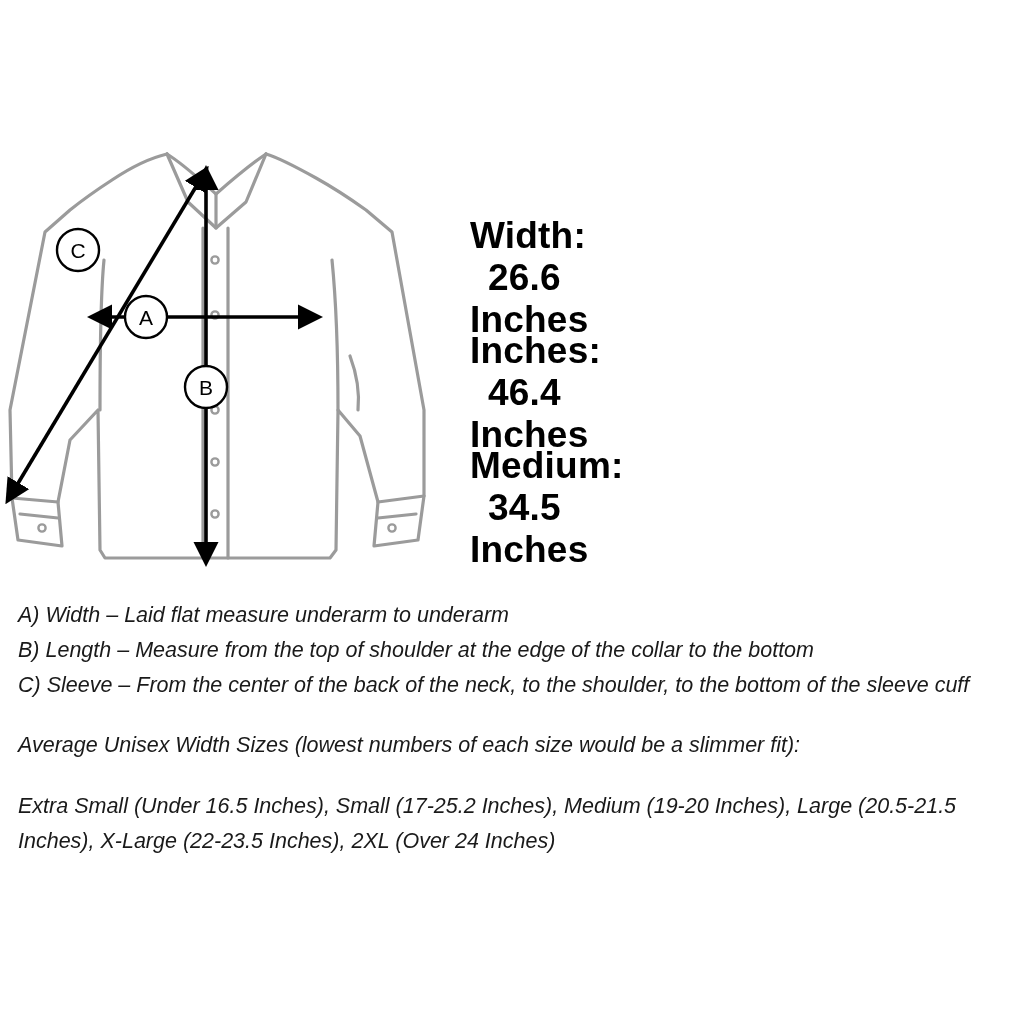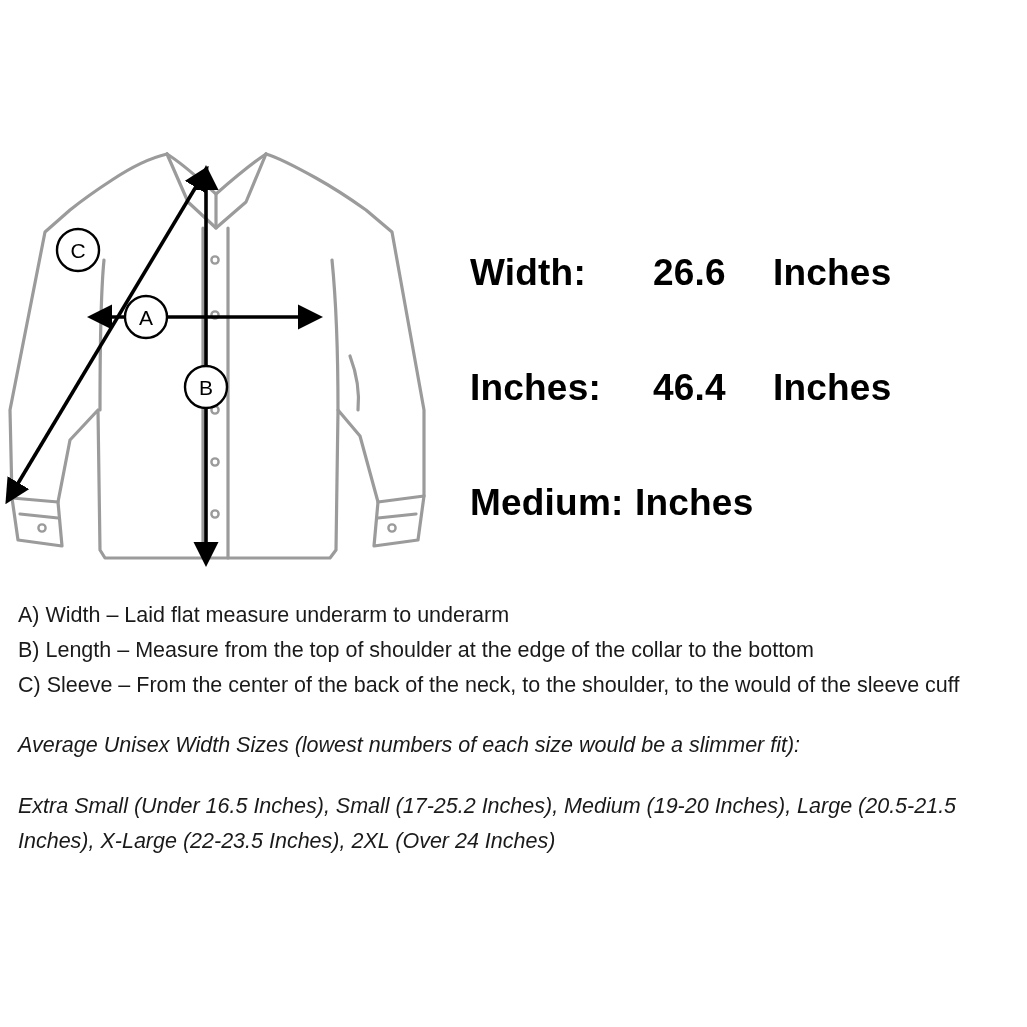--- a/index.html
+++ b/index.html
@@ -37,25 +37,26 @@
 
   
   #measurements {
     position: absolute;
     left: 470px;
     top: 215px;
     width: 540px;
   }
   .measure-row {
     display: flex;
-    align-items: center;
+    align-items: flex-start;
     height: 115px;
     font-size: 37px;
     font-weight: bold;
     letter-spacing: 0.2px;
+    flex-direction: column;
   }
   .measure-label {
     width: 165px;
     text-align: left;
     white-space: nowrap;
   }
   .measure-value {
     width: 120px;
     text-align: left;
     padding-left: 18px;
@@ -70,20 +71,21 @@
     position: absolute;
     left: 18px;
     top: 598px;
     width: 994px;
     font-size: 21.5px;
     line-height: 1.62;
     color: #1a1a1a;
   }
   #notes .note-line {
     margin: 0;
+    font-style: italic;
   }
   #notes .spacer {
     height: 26px;
   }
   #notes .para {
     margin: 0;
     font-style: italic;
   }
 </style>
 </head>
@@ -189,28 +191,29 @@
     </div>
 
     <div class="measure-row">
       <span class="measure-label">Inches:</span>
       <span class="measure-value">46.4</span>
       <span class="measure-unit">Inches</span>
     </div>
 
     <div class="measure-row">
       <span class="measure-label">Medium:</span>
+      <span class="measure-value">34.5</span>
       <span class="measure-unit">Inches</span>
     </div>
 
   </div>
 
   <div id="notes">
     <p class="note-line">A) Width – Laid flat measure underarm to underarm</p>
     <p class="note-line">B) Length – Measure from the top of shoulder at the edge of the collar to the bottom</p>
-    <p class="note-line">C) Sleeve – From the center of the back of the neck, to the shoulder, to the would of the sleeve cuff</p>
+    <p class="note-line">C) Sleeve – From the center of the back of the neck, to the shoulder, to the bottom of the sleeve cuff</p>
     <div class="spacer"></div>
     <p class="para">Average Unisex Width Sizes (lowest numbers of each size would be a slimmer fit):</p>
     <div class="spacer"></div>
     <p class="para">Extra Small (Under 16.5 Inches), Small (17-25.2 Inches), Medium (19-20 Inches), Large (20.5-21.5 Inches), X-Large (22-23.5 Inches), 2XL (Over 24 Inches)</p>
   </div>
 
 </div>
 
 </body></html>

